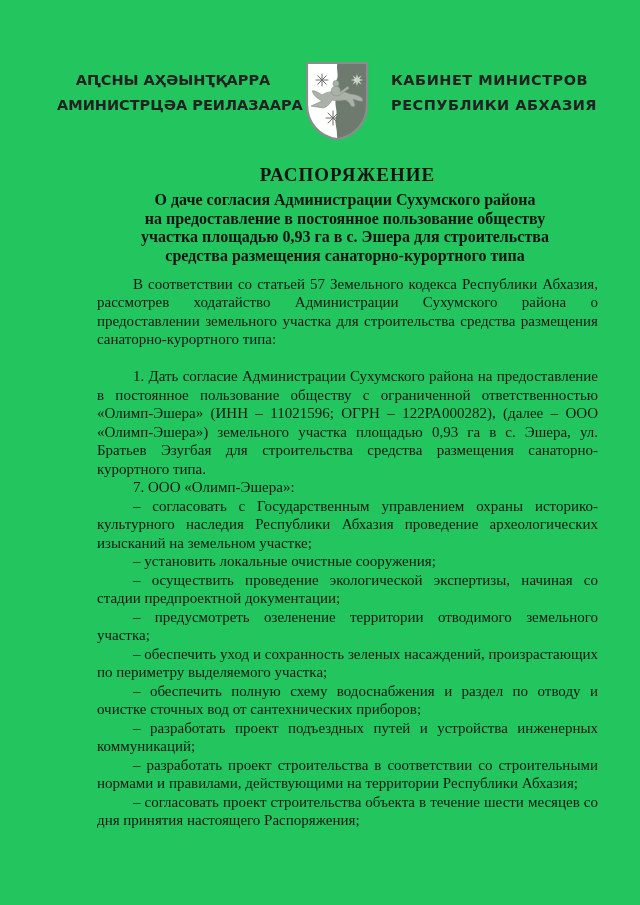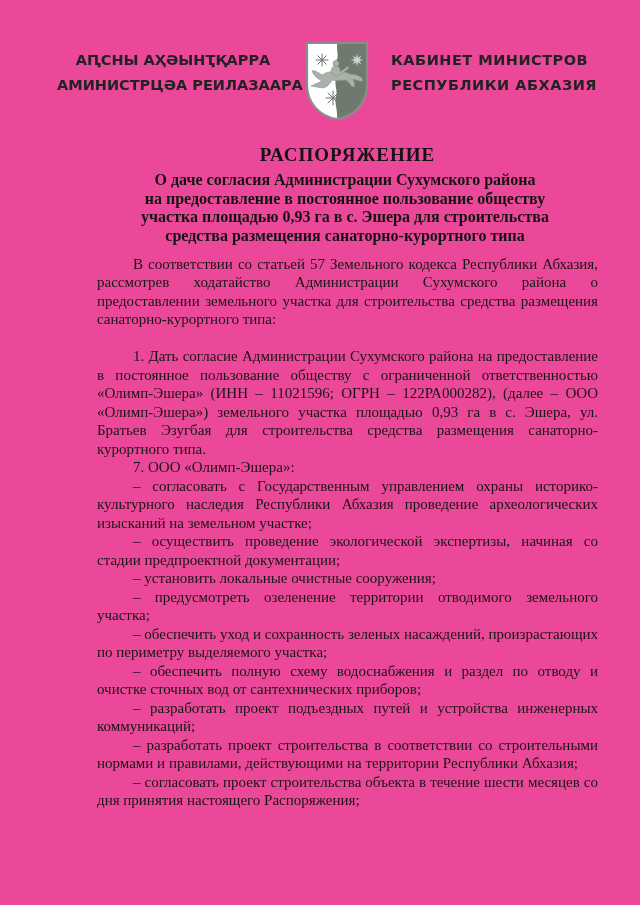--- a/index.html
+++ b/index.html
@@ -1,22 +1,22 @@
 <!DOCTYPE html>
 <html lang="ru"><head>
 <meta charset="utf-8">
 <style>
   html,body{margin:0;padding:0;background:#ffffff;}
   .page{
     position:relative;
     width:640px;height:905px;
-    background:#ec4899;
+    background:#22c55e;
     color:#1c1c1c;
     box-sizing:border-box;
-    padding-top:44px;
+    padding-top:64px;
     font-family:"Liberation Serif","DejaVu Serif",serif;
     overflow:hidden;
   }
   .letterhead{
     display:flex;
     align-items:flex-start;
     padding-left:57px;
   }
   .lh-left{
     width:232px;
@@ -145,22 +145,22 @@
     <span>на предоставление в постоянное пользование обществу</span>
     <span>участка площадью 0,93 га в с. Эшера для строительства</span>
     <span>средства размещения санаторно-курортного типа</span>
   </div>
 
   <div class="doc-body">
     <p class="gap-after">В соответствии со статьей 57 Земельного кодекса Республики Абхазия, рассмотрев ходатайство Администрации Сухумского района о предоставлении земельного участка для строительства средства размещения санаторно-курортного типа:</p>
     <p>1. Дать согласие Администрации Сухумского района на предоставление в постоянное пользование обществу с ограниченной ответственностью «Олимп-Эшера» (ИНН – 11021596; ОГРН – 122РА000282), (далее – ООО «Олимп-Эшера») земельного участка площадью 0,93 га в с. Эшера, ул. Братьев Эзугбая для строительства средства размещения санаторно-курортного типа.</p>
     <p>7. ООО «Олимп-Эшера»:</p>
     <p>– согласовать с Государственным управлением охраны историко-культурного наследия Республики Абхазия проведение археологических изысканий на земельном участке;</p>
+    <p>– установить локальные очистные сооружения;</p>
     <p>– осуществить проведение экологической экспертизы, начиная со стадии предпроектной документации;</p>
-    <p>– установить локальные очистные сооружения;</p>
     <p>– предусмотреть озеленение территории отводимого земельного участка;</p>
     <p>– обеспечить уход и сохранность зеленых насаждений, произрастающих по периметру выделяемого участка;</p>
     <p>– обеспечить полную схему водоснабжения и раздел по отводу и очистке сточных вод от сантехнических приборов;</p>
     <p>– разработать проект подъездных путей и устройства инженерных коммуникаций;</p>
     <p>– разработать проект строительства в соответствии со строительными нормами и правилами, действующими на территории Республики Абхазия;</p>
     <p>– согласовать проект строительства объекта в течение шести месяцев со дня принятия настоящего Распоряжения;</p>
   </div>
 
 </div>
 

